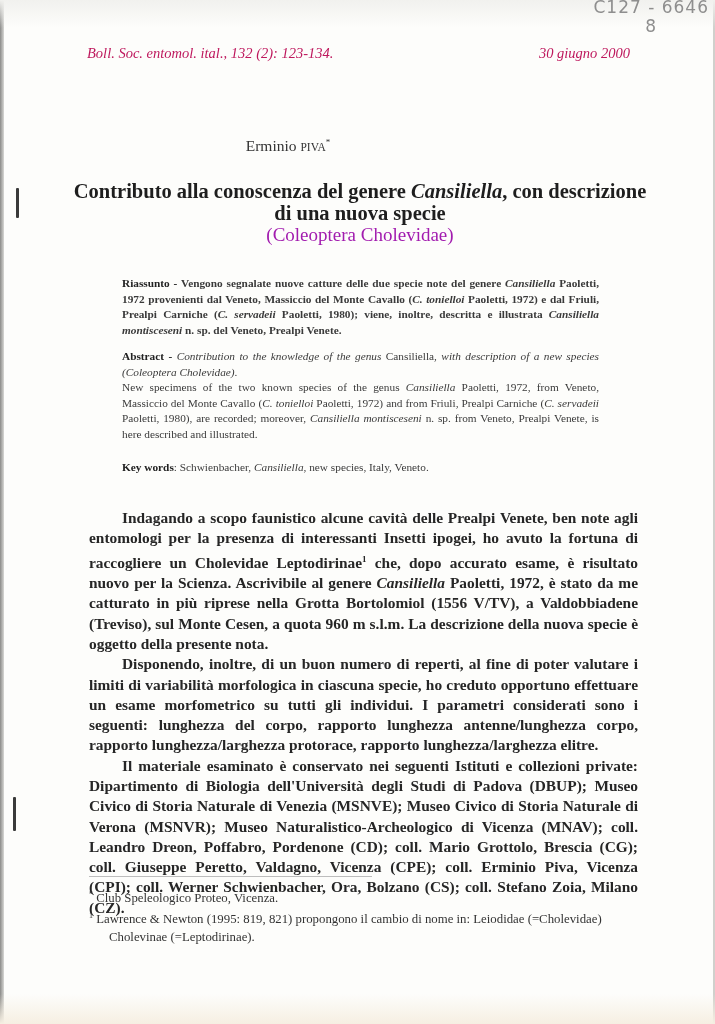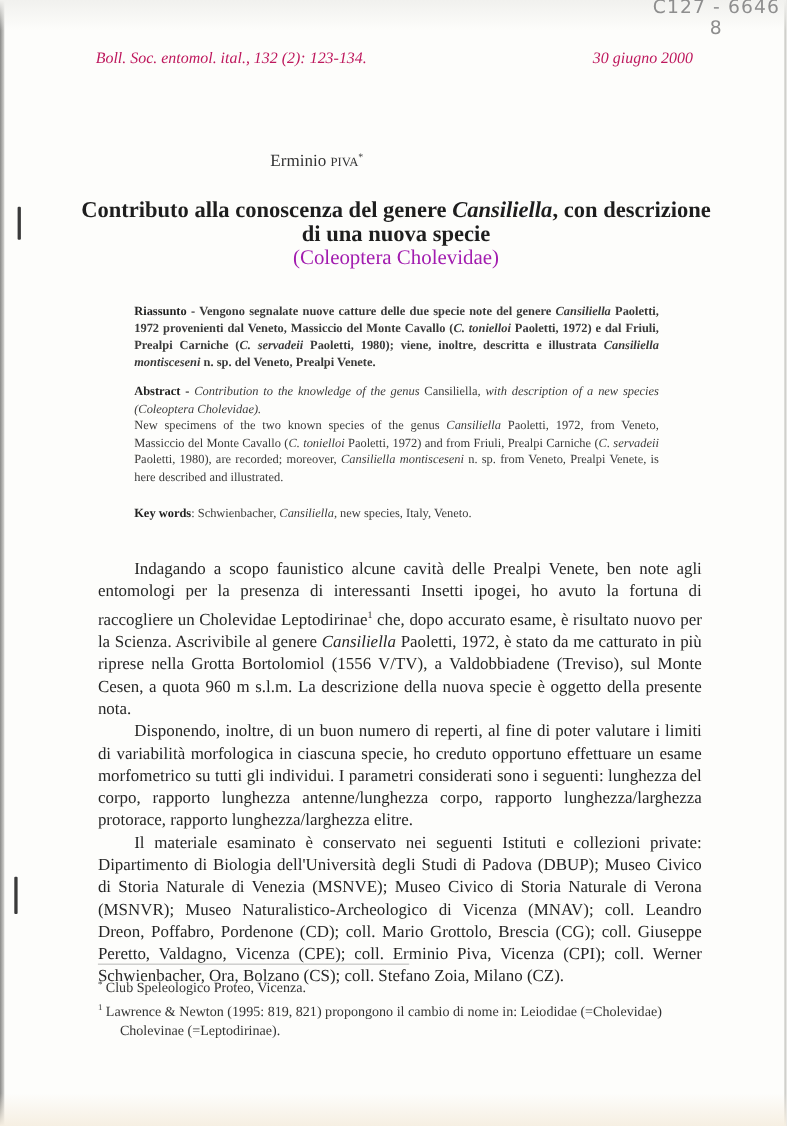--- a/index.html
+++ b/index.html
@@ -60,21 +60,21 @@
       font-size: 11.3px; line-height: 15.5px; color: #3a3a3a; text-align: justify;
     }
     .riassunto { top: 276px; font-weight: bold; }
     .abstract { top: 349px; }
     .keywords { top: 460px; }
     .abstract-box b { color: #222; }
     .abstract-box p { margin: 0; }
 
     .body-text {
       position: absolute; top: 508px; left: 89px; width: 549px;
-      font-size: 15.4px; line-height: 20.3px; color: #262626; text-align: justify;
+      font-size: 15.4px; line-height: 20.3px; color: #262626; text-align: justify; font-weight: bold;
     }
     .body-text p { margin: 0; text-indent: 33px; }
     .body-text sup { font-size: 9px; }
 
     .footnote-rule {
       position: absolute; top: 876px; left: 89px; width: 283px; height: 1px;
       background: #bdbdbd;
     }
     .footnotes {
       position: absolute; top: 886px; left: 89px; width: 549px;

